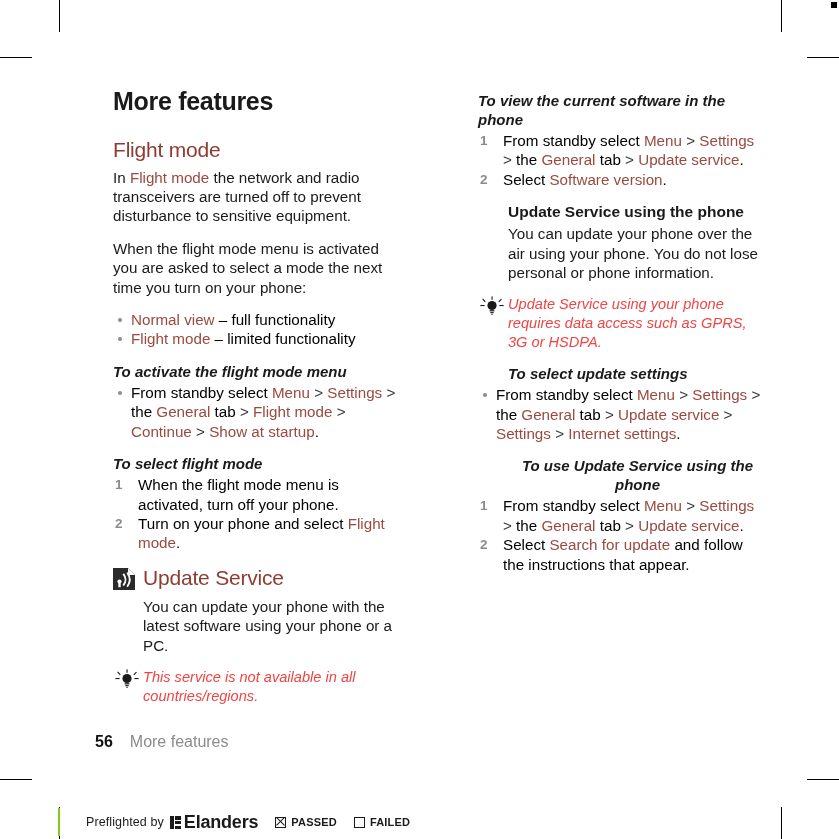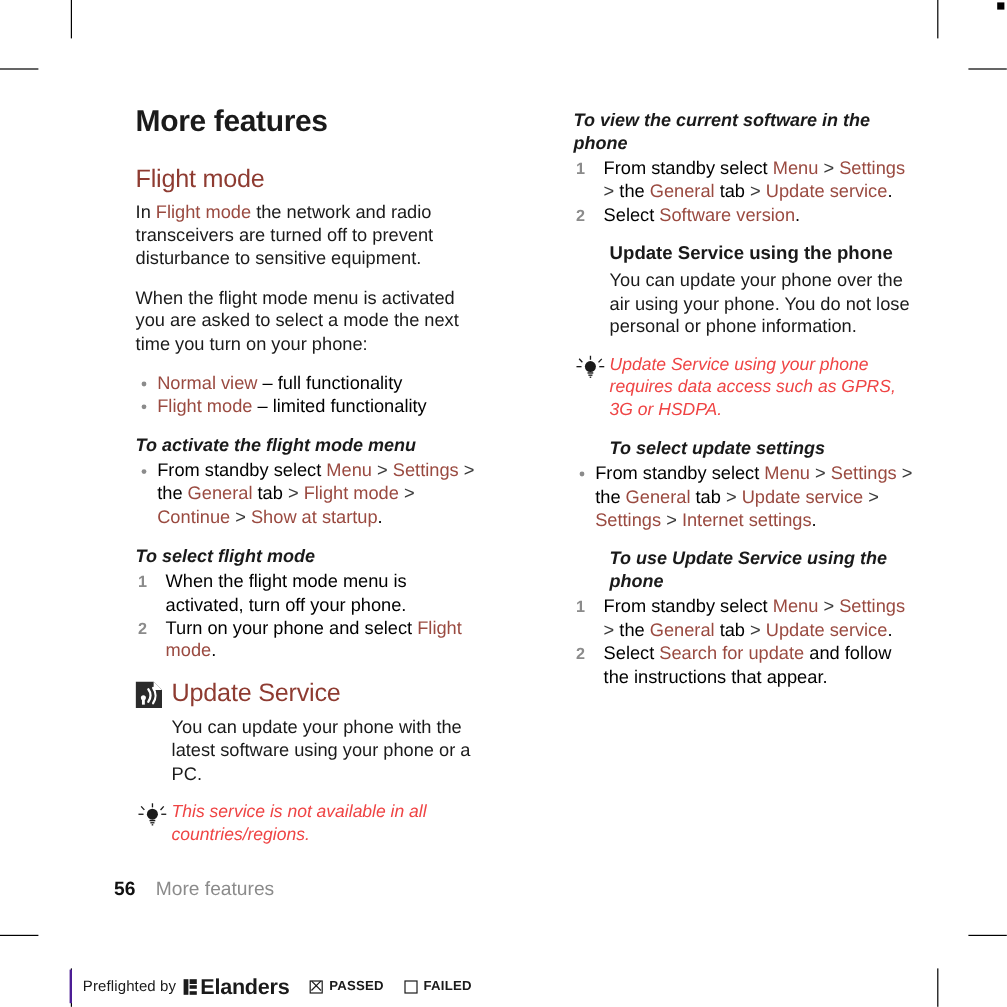--- a/index.html
+++ b/index.html
@@ -184,22 +184,22 @@
   .folio .num { font-weight: bold; color: #111; }
   .folio .label { color: #8b8b8b; margin-left: 17px; }
 
   .preflight {
     position: absolute;
     left: 58px;
     top: 808px;
     height: 28px;
     display: flex;
     align-items: center;
-    border-left: 2px solid #4c1d95;
-    padding-left: 9px;
+    border-left: 2px solid #84cc16;
+    padding-left: 26px;
     font-size: 12.5px;
     color: #1a1a1a;
   }
   .preflight .pf-text { letter-spacing: 0.1px; }
   .preflight .brand {
     font-weight: bold;
     font-size: 18px;
     letter-spacing: -0.2px;
     margin-left: 0;
   }
@@ -345,21 +345,21 @@
         </svg>
         <span>Update Service using your phone requires data access such as GPRS, 3G or HSDPA.</span>
       </div>
 
       <h3 class="proc-title" style="margin-left:30px;">To select update settings</h3>
 
       <ul class="bullets">
         <li><span>From standby select </span><span class="ui">Menu</span> <span class="gt">&gt;</span> <span class="ui">Settings</span> <span class="gt">&gt;</span> <span>the </span><span class="ui">General</span><span> tab </span><span class="gt">&gt;</span> <span class="ui">Update service</span> <span class="gt">&gt;</span> <span class="ui">Settings</span> <span class="gt">&gt;</span> <span class="ui">Internet settings</span><span>.</span></li>
       </ul>
 
-      <h3 class="proc-title" style="margin-left:30px;">To use Update Service using the phone</h3>
+      <h3 class="proc-title" style="margin-left:30px;text-align:center;">To use Update Service using the phone</h3>
 
       <ol class="steps">
         <li><span>From standby select </span><span class="ui">Menu</span> <span class="gt">&gt;</span> <span class="ui">Settings</span> <span class="gt">&gt;</span> <span>the </span><span class="ui">General</span><span> tab </span><span class="gt">&gt;</span> <span class="ui">Update service</span><span>.</span></li>
         <li><span>Select </span><span class="ui">Search for update</span><span> and follow the instructions that appear.</span></li>
       </ol>
 
     </div>
   </div>
 
   <div class="folio">

